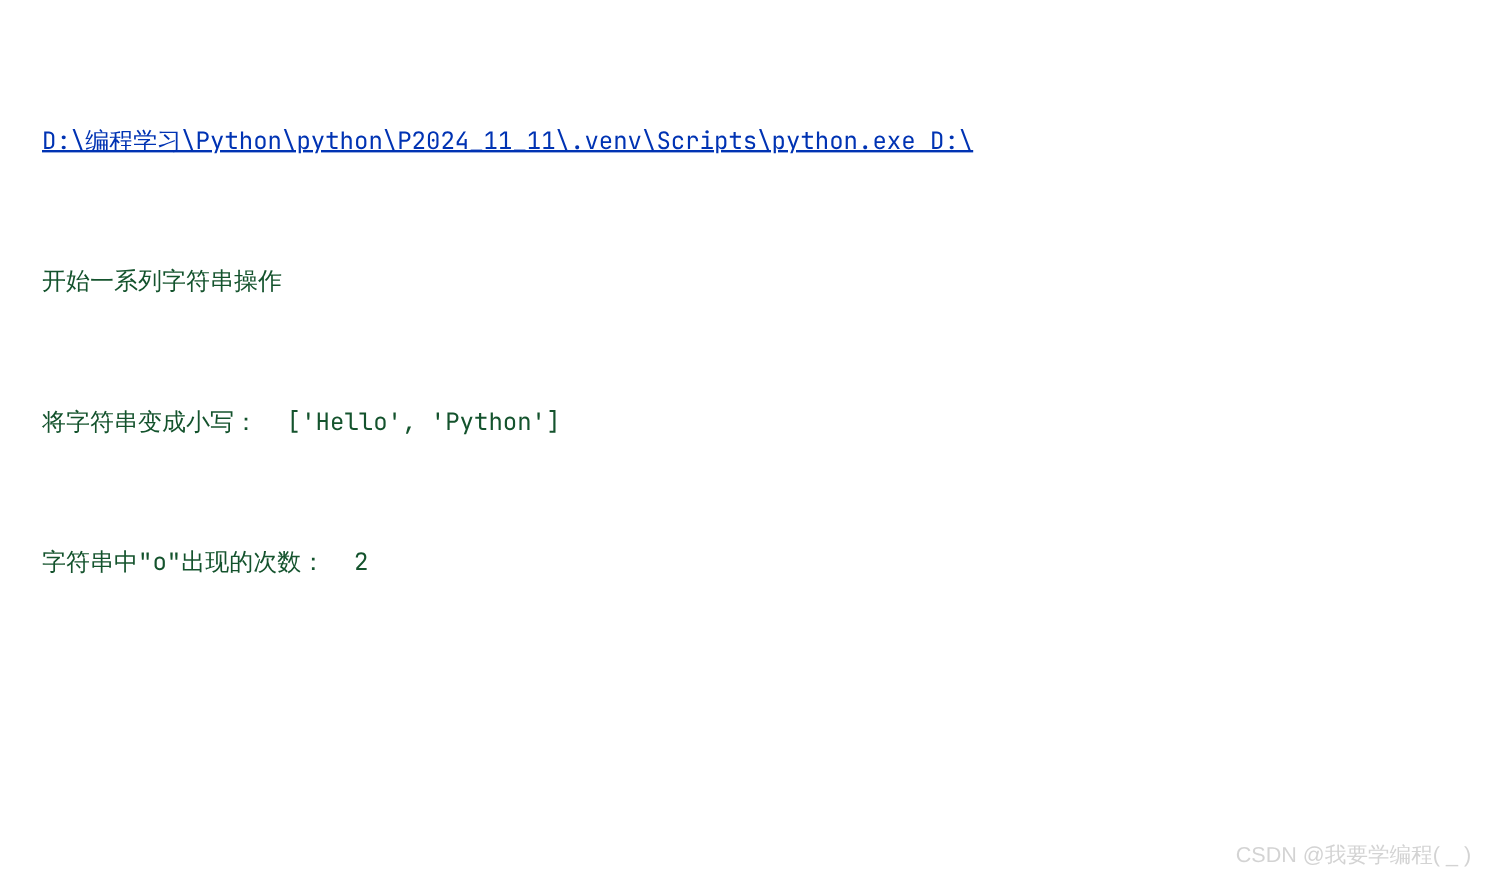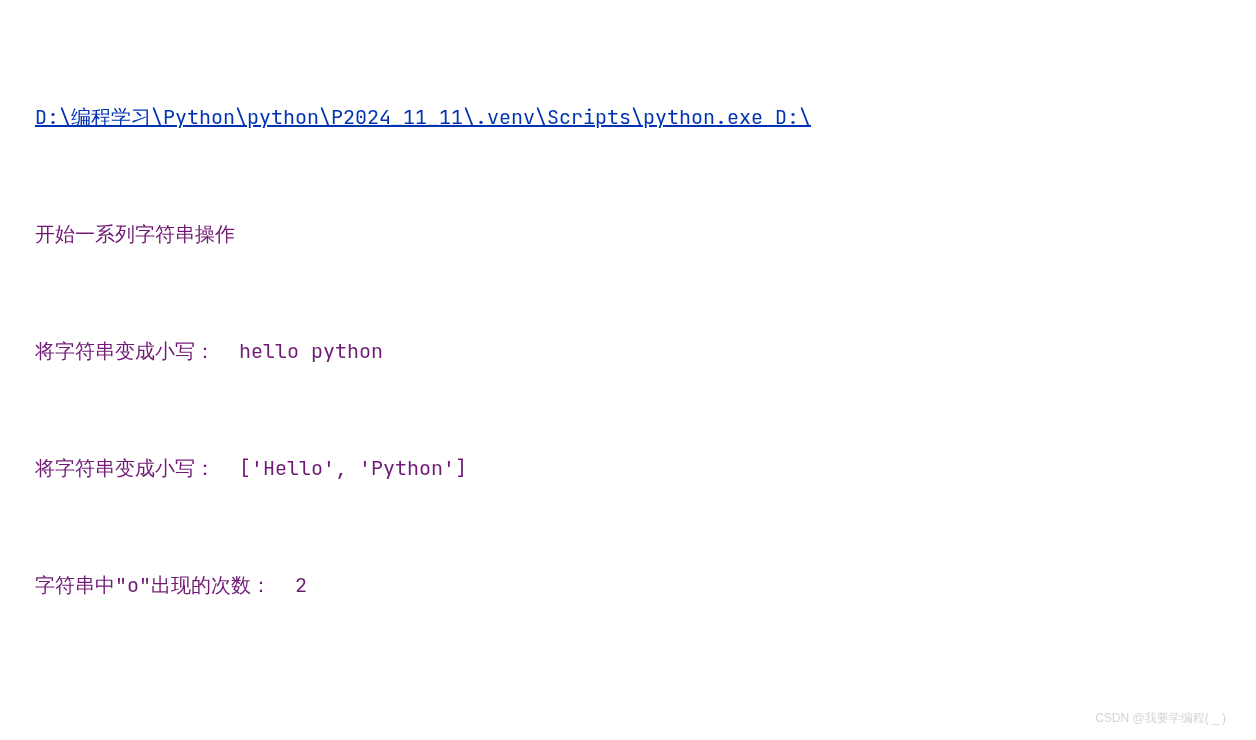--- a/index.html
+++ b/index.html
@@ -21,38 +21,37 @@
     }
     .console-output {
       white-space: pre;
     }
     .path-line {
       color: #0033b3;
       font-weight: normal;
       text-decoration: underline;
     }
     .output-line {
-      color: #701a75;
+      color: #14532d;
     }
     .watermark {
       position: absolute;
       bottom: 10px;
       right: 30px;
       color: rgba(128, 128, 128, 0.35);
-      font-size: 12px;
+      font-size: 18px;
       font-family: Arial, sans-serif;
     }
   </style>
 </head>
 <body>
 
 <div class="console-output">
   <div class="path-line">D:\编程学习\Python\python\P2024_11_11\.venv\Scripts\python.exe D:\</div>
   <div class="output-line">开始一系列字符串操作</div>
-  <div class="output-line">将字符串变成小写：  hello python</div>
   <div class="output-line">将字符串变成小写：  ['Hello', 'Python']</div>
   <div class="output-line">字符串中"o"出现的次数：  2</div>
   
   
   
   
   
   
 </div>
 

